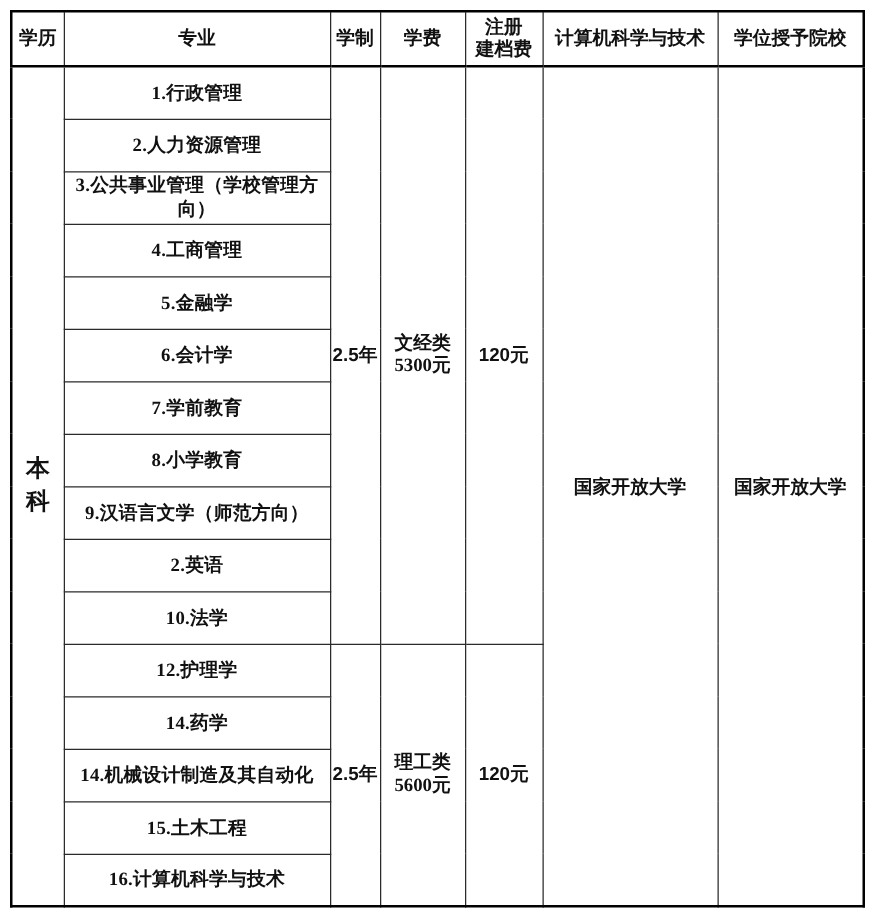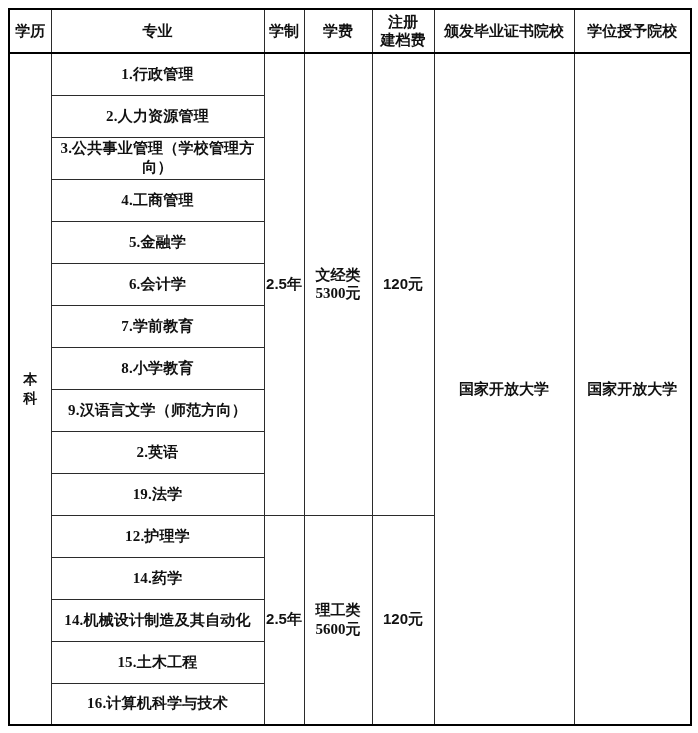--- a/index.html
+++ b/index.html
@@ -44,21 +44,21 @@
     font-size: 15px;
     letter-spacing: 0.2px;
     font-family: Liberation Serif, serif;
   }
   td.edu span.vert {
     display: block;
     width: 1.15em;
     margin: 0 auto;
     word-break: break-all;
     line-height: 1.35;
-    font-size: 14px;
+    font-size: 19px;
   }
   .twoline span { display: block; line-height: 1.25; font-family: Liberation Serif, serif; }
   th .twoline span { line-height: 1.2; }
   td.fee, td.duration, td.reg { font-size: 15px; }
 </style>
 </head>
 <body>
 
 <div class="page">
   <table class="enroll">
@@ -76,21 +76,21 @@
         <th>学历</th>
         <th>专业</th>
         <th>学制</th>
         <th>学费</th>
         <th>
           <span class="twoline">
             <span>注册</span>
             <span>建档费</span>
           </span>
         </th>
-        <th>颁发毕业证书院校</th>
+        <th>计算机科学与技术</th>
         <th>学位授予院校</th>
       </tr>
     </thead>
     <tbody>
       <tr>
         <td class="edu" rowspan="16">
           <span class="vert">本科</span>
         </td>
         <td class="major">1.行政管理</td>
         <td class="duration" rowspan="11">2.5年</td>
@@ -125,21 +125,21 @@
       <tr>
           <td class="major">8.小学教育</td>
         </tr>
       <tr>
           <td class="major">9.汉语言文学（师范方向）</td>
         </tr>
       <tr>
           <td class="major">2.英语</td>
         </tr>
       <tr>
-          <td class="major">19.法学</td>
+          <td class="major">10.法学</td>
         </tr>
       <tr>
         <td class="major">12.护理学</td>
         <td class="duration" rowspan="5">2.5年</td>
         <td class="fee" rowspan="5">
           <span class="twoline">
             <span>理工类</span>
             <span>5600元</span>
           </span>
         </td>

